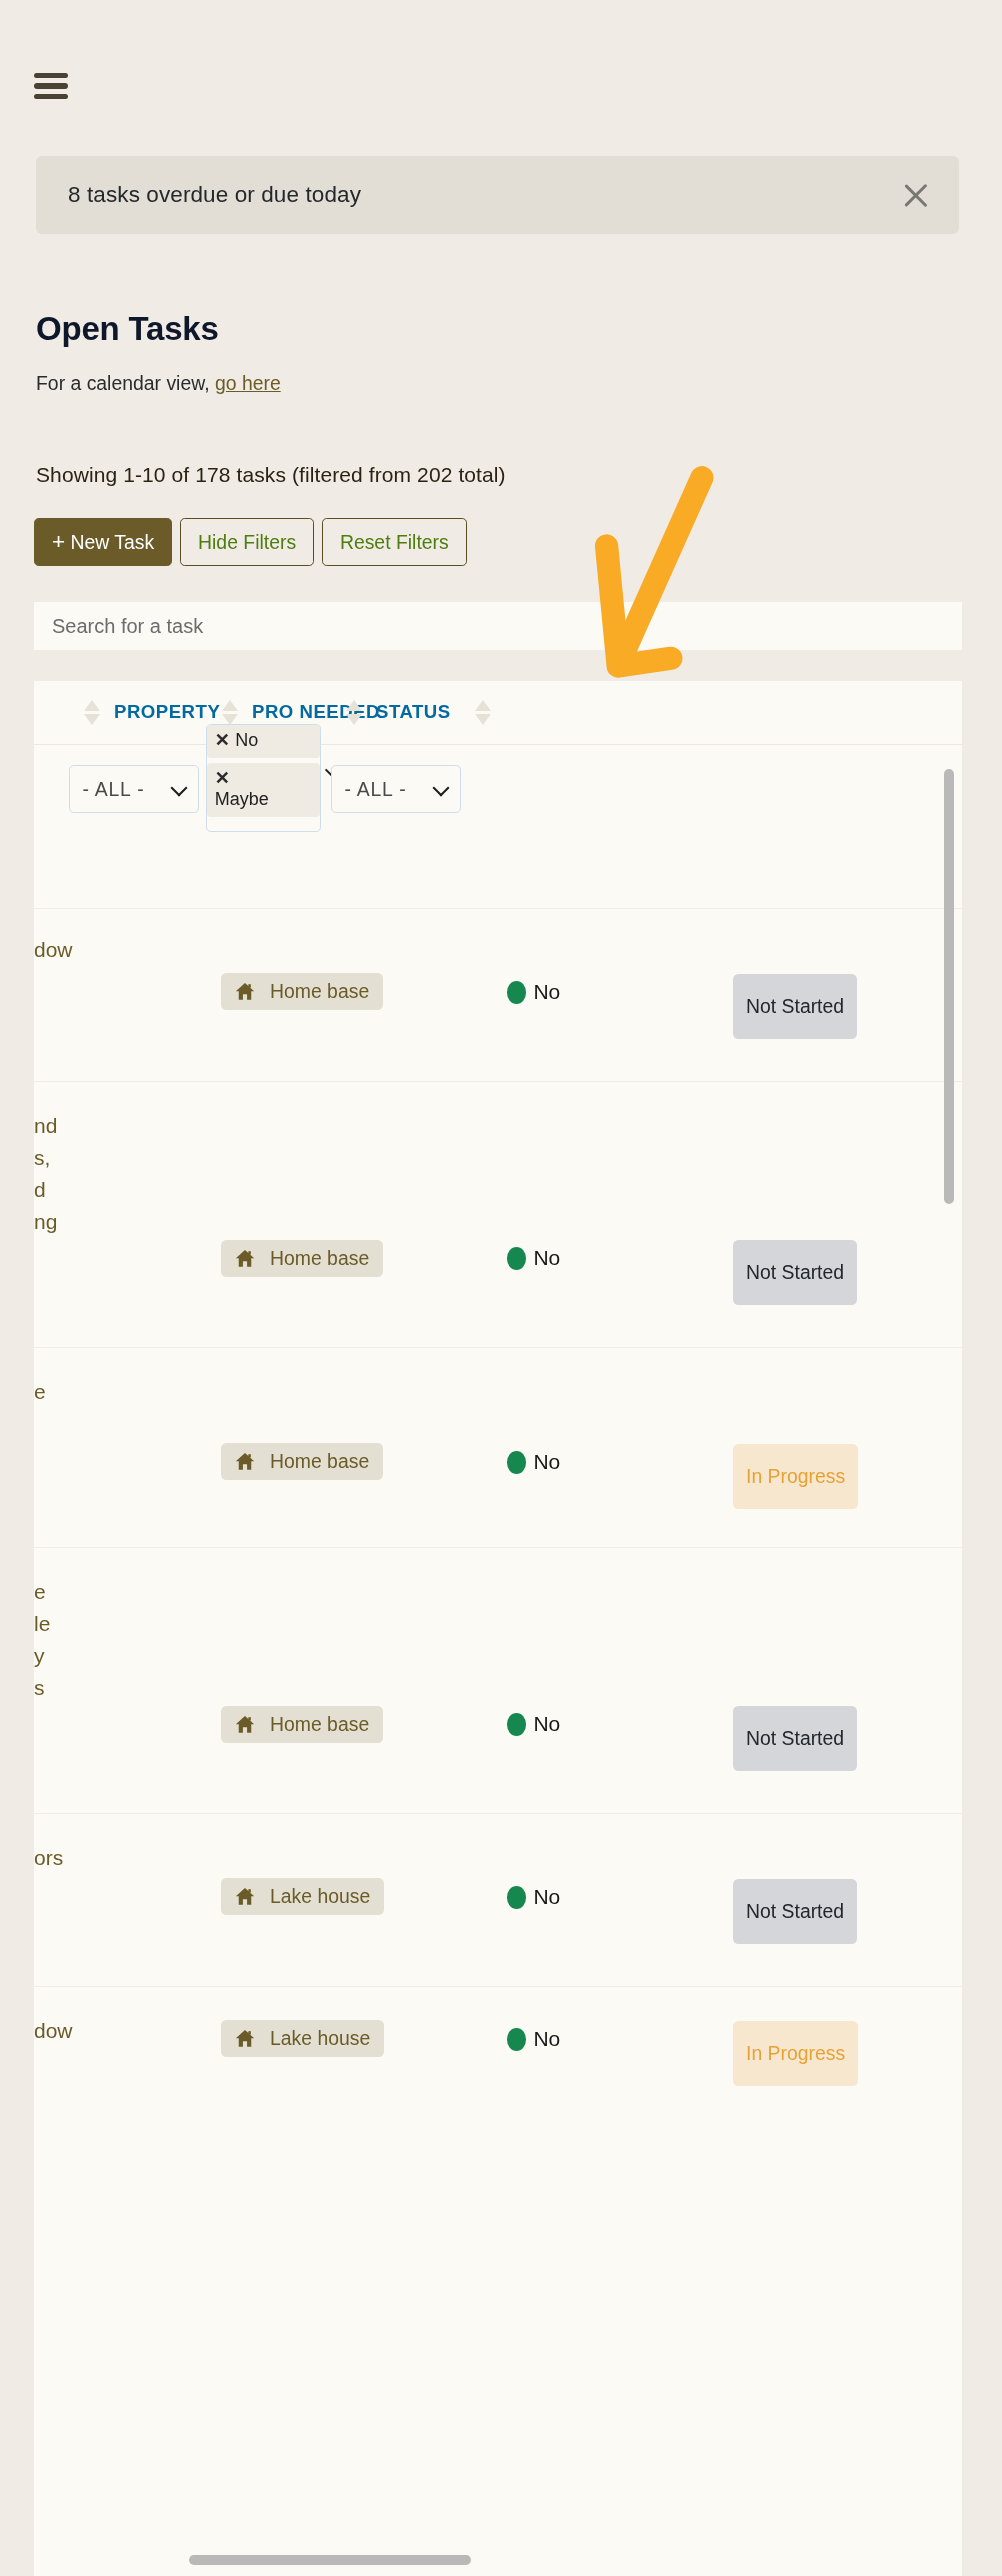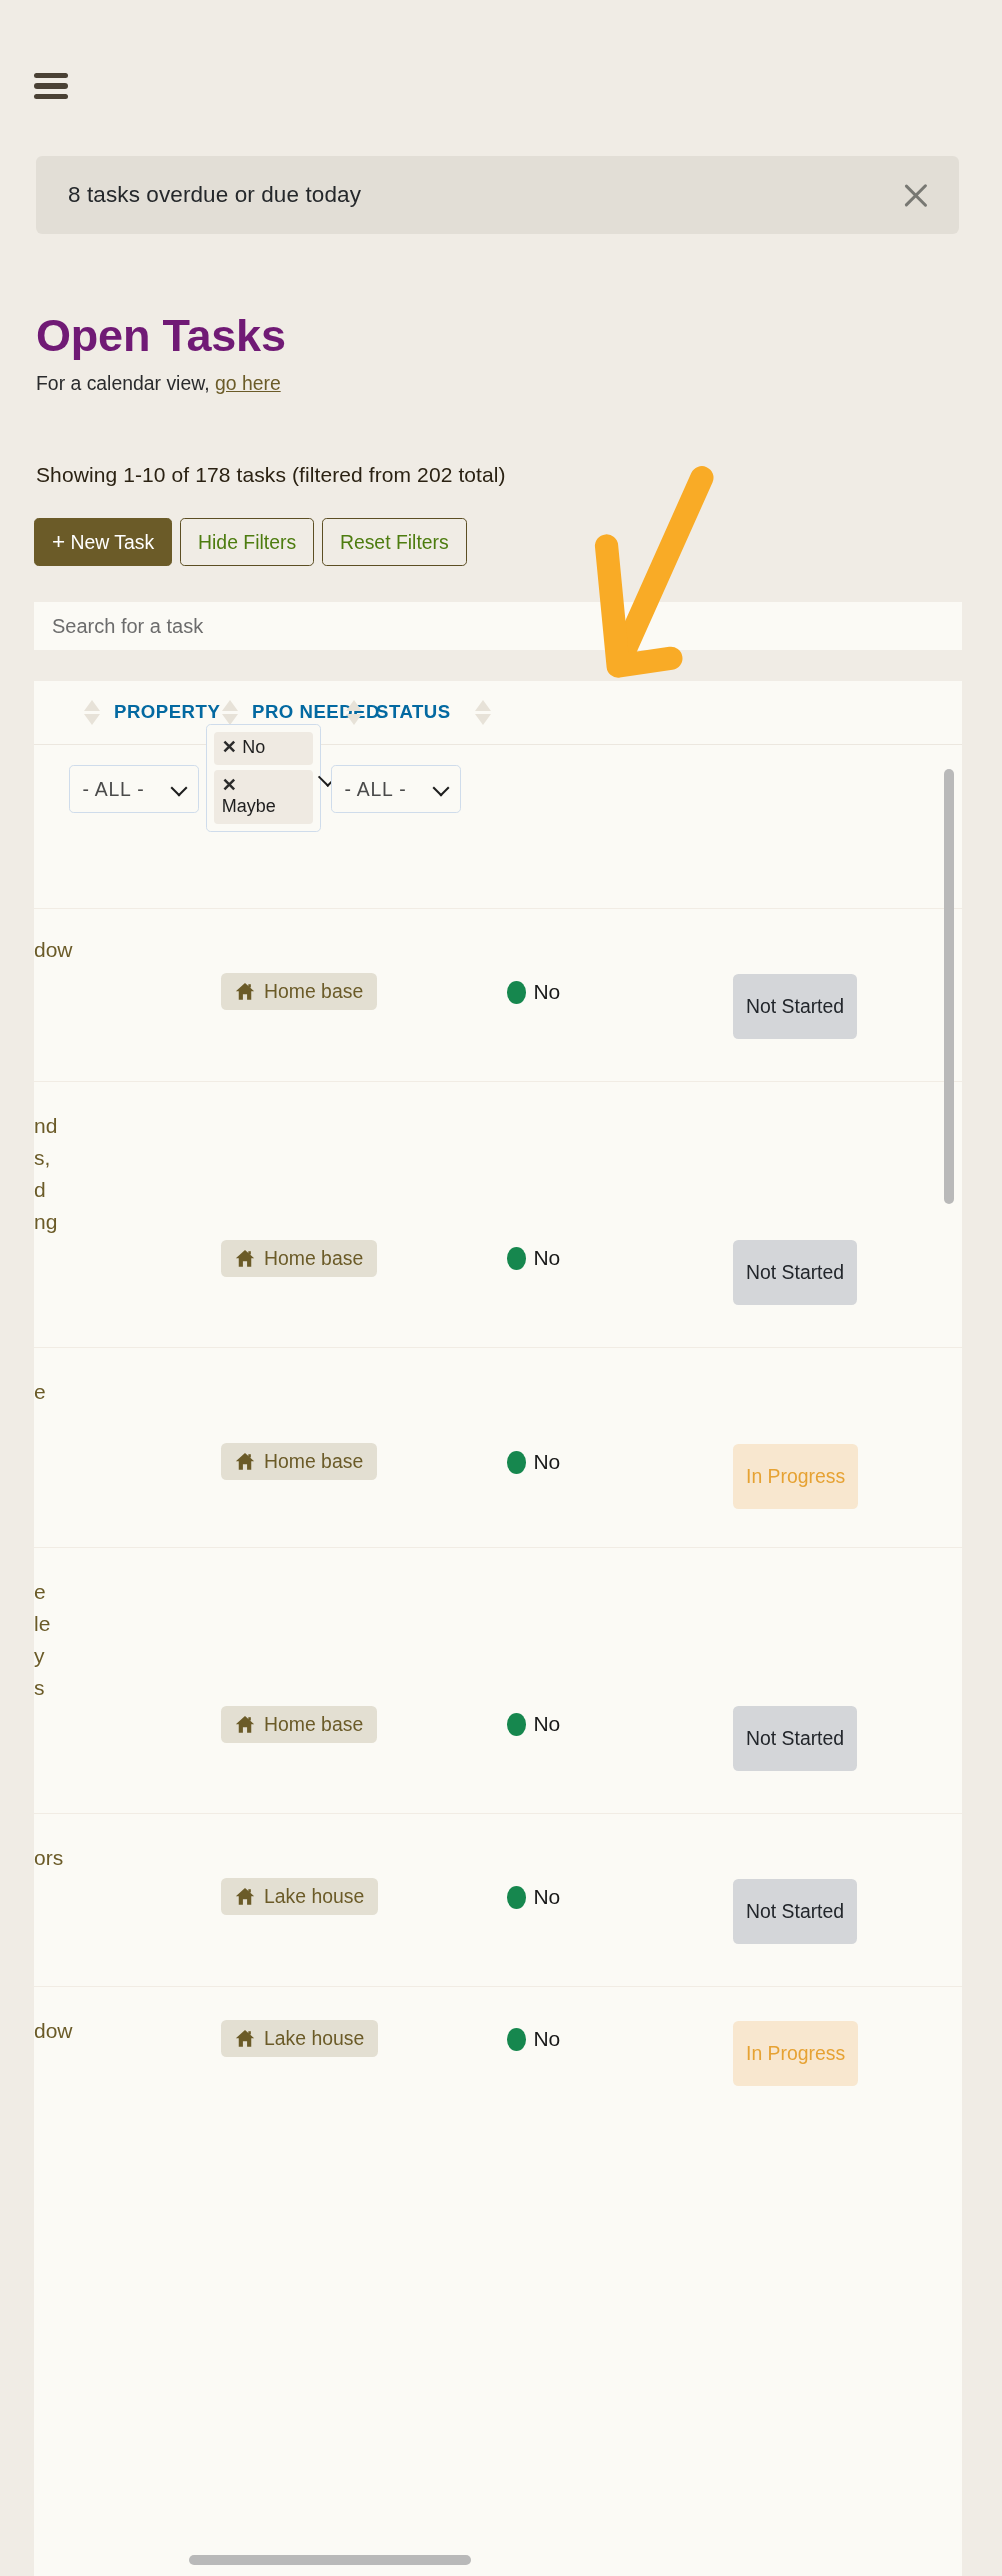--- a/index.html
+++ b/index.html
@@ -38,21 +38,21 @@
   .banner-close:before, .banner-close:after {
     content:""; position:absolute; left: 2.3px; top: 15.5px;
     width: 29.5px; height: 3.1px; background: #787873; border-radius: 1.6px;
   }
   .banner-close:before { transform: rotate(45deg); }
   .banner-close:after  { transform: rotate(-45deg); }
 
   
   .page-title {
     position: absolute; left: 36px; top: 310px;
-    font-size: 45px; font-weight: 700; color: #701a75; letter-spacing: -0.2px;
+    font-size: 33px; font-weight: 700; color: #0f172a; letter-spacing: -0.2px;
   }
   .subtitle {
     position: absolute; left: 36px; top: 372px;
     font-size: 19.4px; color: #2a2b2d;
   }
   .subtitle a { color: #6b5b28; text-decoration: underline; }
 
   .showing {
     position: absolute; left: 36px; top: 463px;
     font-size: 21px; color: #2b2213; letter-spacing: 0.1px;
@@ -129,21 +129,21 @@
     border-right: 2.3px solid #1d1d1d; border-bottom: 2.3px solid #1d1d1d;
     transform: rotate(45deg);
   }
   .fselect-property { left: 35px; }
   .fselect-status   { left: 297px; }
 
   .multi {
     position: absolute; left: 172px; top: -21px;
     width: 115px; height: 108px;
     border: 0.8px solid #cfdceb; border-radius: 4.7px; background: #fbfaf5;
-    padding: 7px; cursor: pointer;
+    padding: 0; cursor: pointer;
   }
   .multi-inner { position: relative; width: 100%; height: 100%; }
   .chip {
     background: #efeae2; border-radius: 3.9px;
     font-size: 18px; color: #1f1f1f;
     padding: 5.4px 7.8px 7px 7.8px; margin-bottom: 4.7px;
     display: block; line-height: 1.15;
   }
   .chip .x { font-weight: 700; margin-right: 5.4px; color: #2b2b2b; }
   .multi-chev {
@@ -162,21 +162,21 @@
   .cell-task {
     position: absolute; left: 0; top: 0;
     font-size: 21px; color: #6b5b28; line-height: 1.52;
     white-space: pre-line;
   }
   .cell-property { position: absolute; left: 187px; }
   .cell-pro      { position: absolute; left: 473px; display: flex; align-items: center; gap: 7px; }
   .cell-status   { position: absolute; left: 699px; }
 
   .prop-badge {
-    display: inline-flex; align-items: center; gap: 9px;
+    display: inline-flex; align-items: center; gap: 15px;
     background: #e3dfd2; border-radius: 5.4px;
     padding: 7px 14px; font-size: 19.4px; color: #6b5b28;
   }
   .house-icon { display:inline-block; width: 20px; height: 18.6px; }
   .dot { width: 19.4px; height: 23px; border-radius: 50%; background: #16874e; display: inline-block; }
   .pro-text { font-size: 21px; color: #181818; }
 
   .status-badge {
     display: inline-block; border-radius: 5.4px;
     padding: 21px 13px; font-size: 19.4px; white-space: nowrap;

